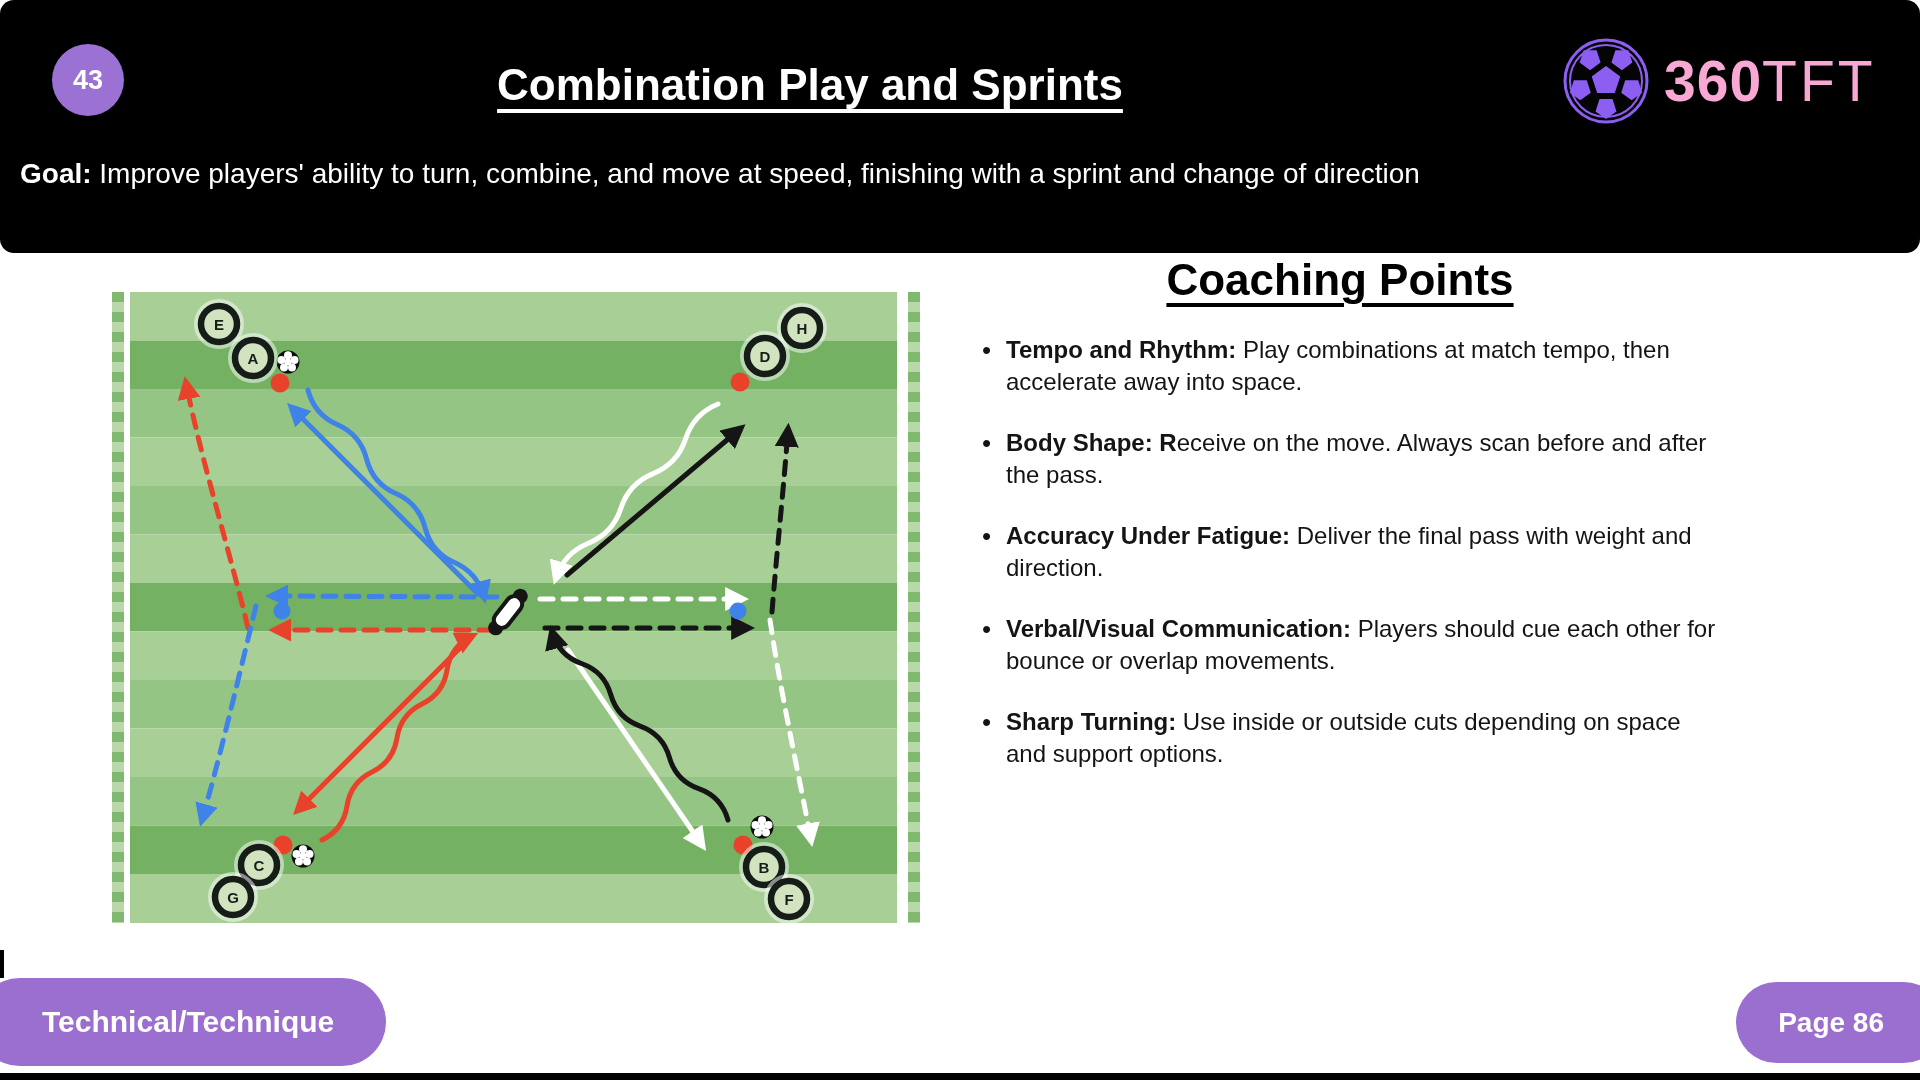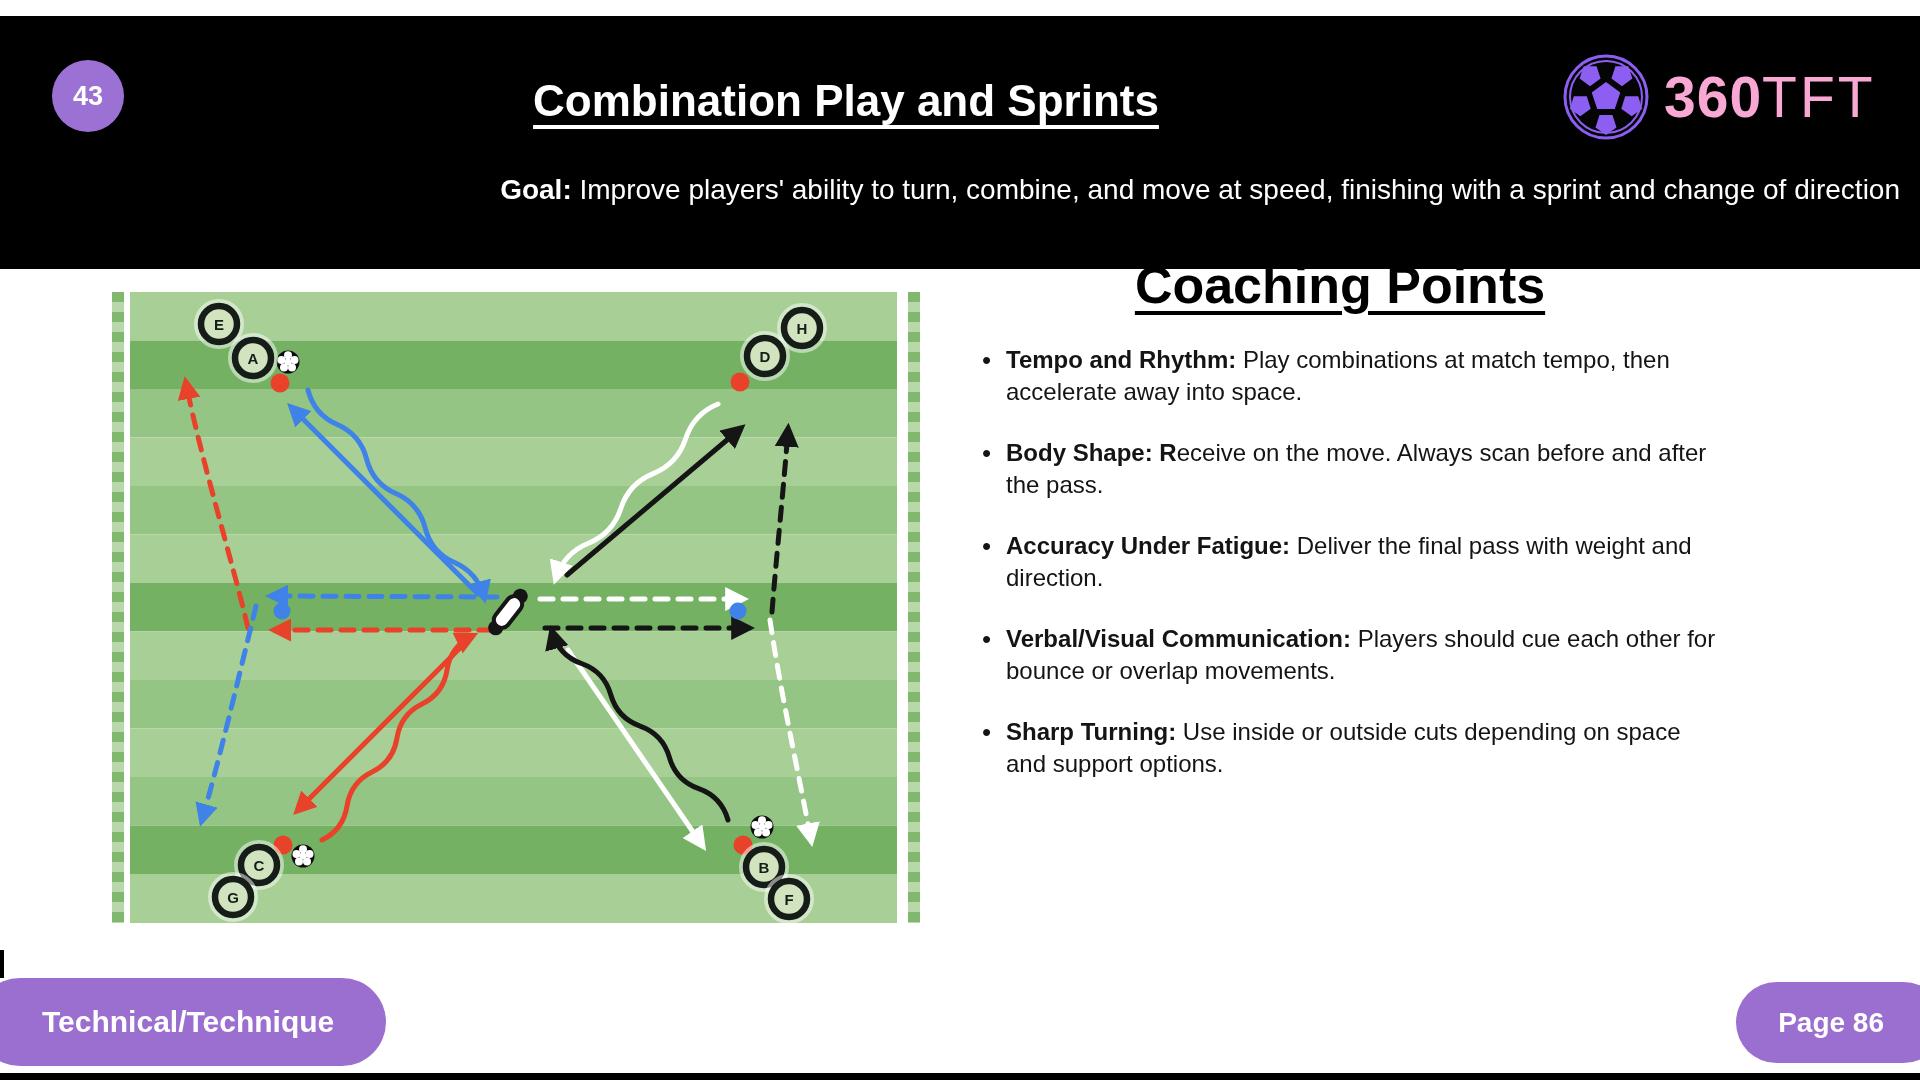--- a/index.html
+++ b/index.html
@@ -7,38 +7,38 @@
     --arrow_blue:#3f82e8; --arrow_red:#e8432a;
     --green_light:#a7cf96; --green_mid:#95c584; --green_dark:#74b163;
     --strip_bg:#b9d8aa; --strip_dash:#7fb86e;
   }
   *{margin:0;padding:0;box-sizing:border-box}
   html,body{width:1920px;height:1080px;overflow:hidden;background:#fff;
     font-family:"Liberation Sans",sans-serif;}
   .stage{position:relative;width:1920px;height:1080px;background:#fff;}
 
   
-  .header{position:absolute;left:0;top:16px;width:1920px;height:253px;background:#000;}
+  .header{position:absolute;left:0;top:0;width:1920px;height:253px;background:#000;border-radius:14px;}
   .badge{position:absolute;left:52px;top:44px;width:72px;height:72px;border-radius:50%;
     background:var(--badge_purple);color:#fff;font-weight:bold;font-size:27px;
     display:flex;align-items:center;justify-content:center;}
   .title{position:absolute;left:0;top:60px;width:1620px;text-align:center;color:#fff;
-    font-size:44px;font-weight:bold;margin-left:36px;}
+    font-size:44px;font-weight:bold;}
   .title span{text-decoration:underline;text-decoration-thickness:4px;text-underline-offset:9px;}
-  .goal{position:absolute;left:20px;top:158px;width:1880px;text-align:right;color:#fff;
+  .goal{position:absolute;left:20px;top:158px;width:1880px;text-align:left;color:#fff;
     font-size:28px;}
   .goal b{font-weight:bold;}
   .logo{position:absolute;left:1562px;top:36px;width:340px;height:90px;display:flex;align-items:center;}
   .logo-text{color:#f9a8d4;font-size:57px;margin-left:14px;letter-spacing:1px;line-height:84px;}
   .logo-text .b{font-weight:bold;}
   .logo-text .l{font-weight:normal;letter-spacing:3px;}
 
   
   .panel{position:absolute;left:940px;top:255px;width:800px;}
-  .panel h2{text-align:center;font-size:52px;font-weight:bold;color:#000;}
+  .panel h2{text-align:center;font-size:44px;font-weight:bold;color:#000;}
   .panel h2 span{text-decoration:underline;text-decoration-thickness:4px;text-underline-offset:8px;}
   .points{margin-top:29px;margin-left:42px;list-style:none;width:745px;}
   .points li{position:relative;padding-left:24px;font-size:24px;line-height:32px;color:#141414;
     margin-bottom:29px;}
   .points li::before{content:"\2022";position:absolute;left:0;top:0;font-size:26px;color:#141414;}
   .points .lead{font-weight:bold;}
 
   
   .pill-left{position:absolute;left:-24px;top:978px;height:88px;border-radius:44px;
     background:var(--accent_purple);color:#fff;font-weight:bold;font-size:30px;

